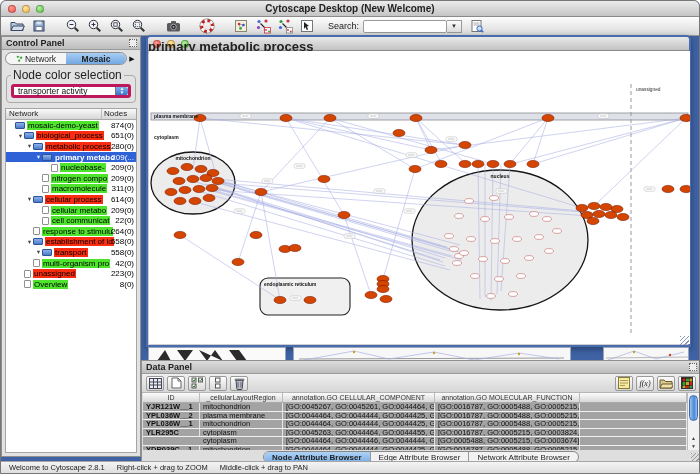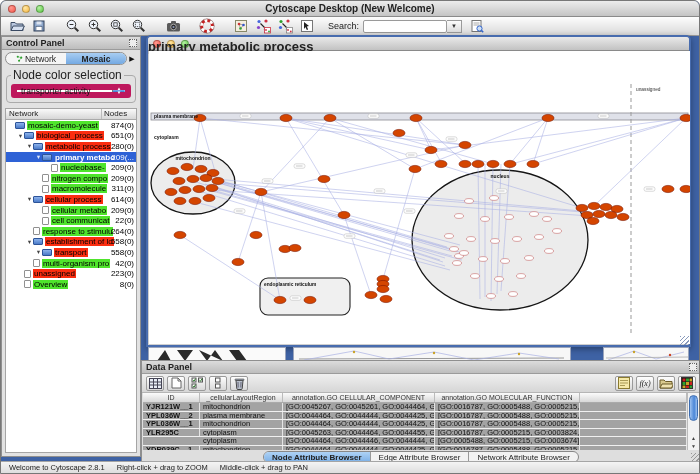--- a/index.html
+++ b/index.html
@@ -34,21 +34,21 @@
     font-size:9px;font-weight:bold;color:#222;padding:1px 4px;position:relative;}
   .float-ico{position:absolute;right:3px;top:2px;width:8px;height:8px;border:1px dotted #666;background:#eee;}
   #cp-tabs{display:flex;align-items:center;height:17px;padding:2px 3px;}
   .cp-pill{display:flex;flex:1;height:13px;border:1px solid #8e8e8e;border-radius:7px;overflow:hidden;background:#f5f5f5;}
   .cp-tab{flex:1;font-size:8.5px;display:flex;align-items:center;justify-content:center;gap:2px;color:#222;}
   .cp-tab.active{background:linear-gradient(#a8cdf2,#74a9e2);font-weight:bold;}
   .cp-tab .mini-net{width:7px;height:7px;}
   .cp-overflow{width:10px;font-size:7px;color:#111;text-align:center;}
   fieldset#ncs{margin:1px 4px 2px 4px;border:1px solid #ababab;border-radius:4px;padding:2px 4px 4px 4px;}
   #ncs legend{font-size:12px;color:#222;padding:0 2px;}
-  .dropdown{display:flex;height:14px;border:6px solid #be185d;border-radius:3px;background:#fff;align-items:center;}
+  .dropdown{display:flex;height:14px;border:3px solid #be185d;border-radius:3px;background:#fff;align-items:center;}
   .dropdown .val{flex:1;font-size:8.5px;padding-left:4px;color:#111;white-space:nowrap;overflow:hidden;}
   .dropdown .stepper{width:13px;height:100%;background:linear-gradient(#7fb0ec,#3b72c8);border-left:1px solid #777;
     border-radius:0 2px 2px 0;display:flex;flex-direction:column;align-items:center;justify-content:center;color:#fff;font-size:4.5px;line-height:4px;}
   #cb-row{display:flex;align-items:center;gap:4px;padding:3px 6px 3px 8px;}
   .cb{width:10px;height:10px;border:1px solid #2c57a0;border-radius:2px;background:linear-gradient(#7fb0ec,#3b72c8);
      color:#fff;font-size:9px;line-height:9px;text-align:center;}
   .cb::after{content:"\2713";}
   #cb-label{font-size:9px;color:#111;}
   #tree-wrap{position:absolute;left:3px;right:3px;top:71px;bottom:3px;background:#fff;border:1px solid #a5a5a5;overflow:hidden;}
   #tree-head{display:flex;height:11px;background:linear-gradient(#fafafa,#d7d7d7);border-bottom:1px solid #aaa;font-size:8px;color:#222;}

